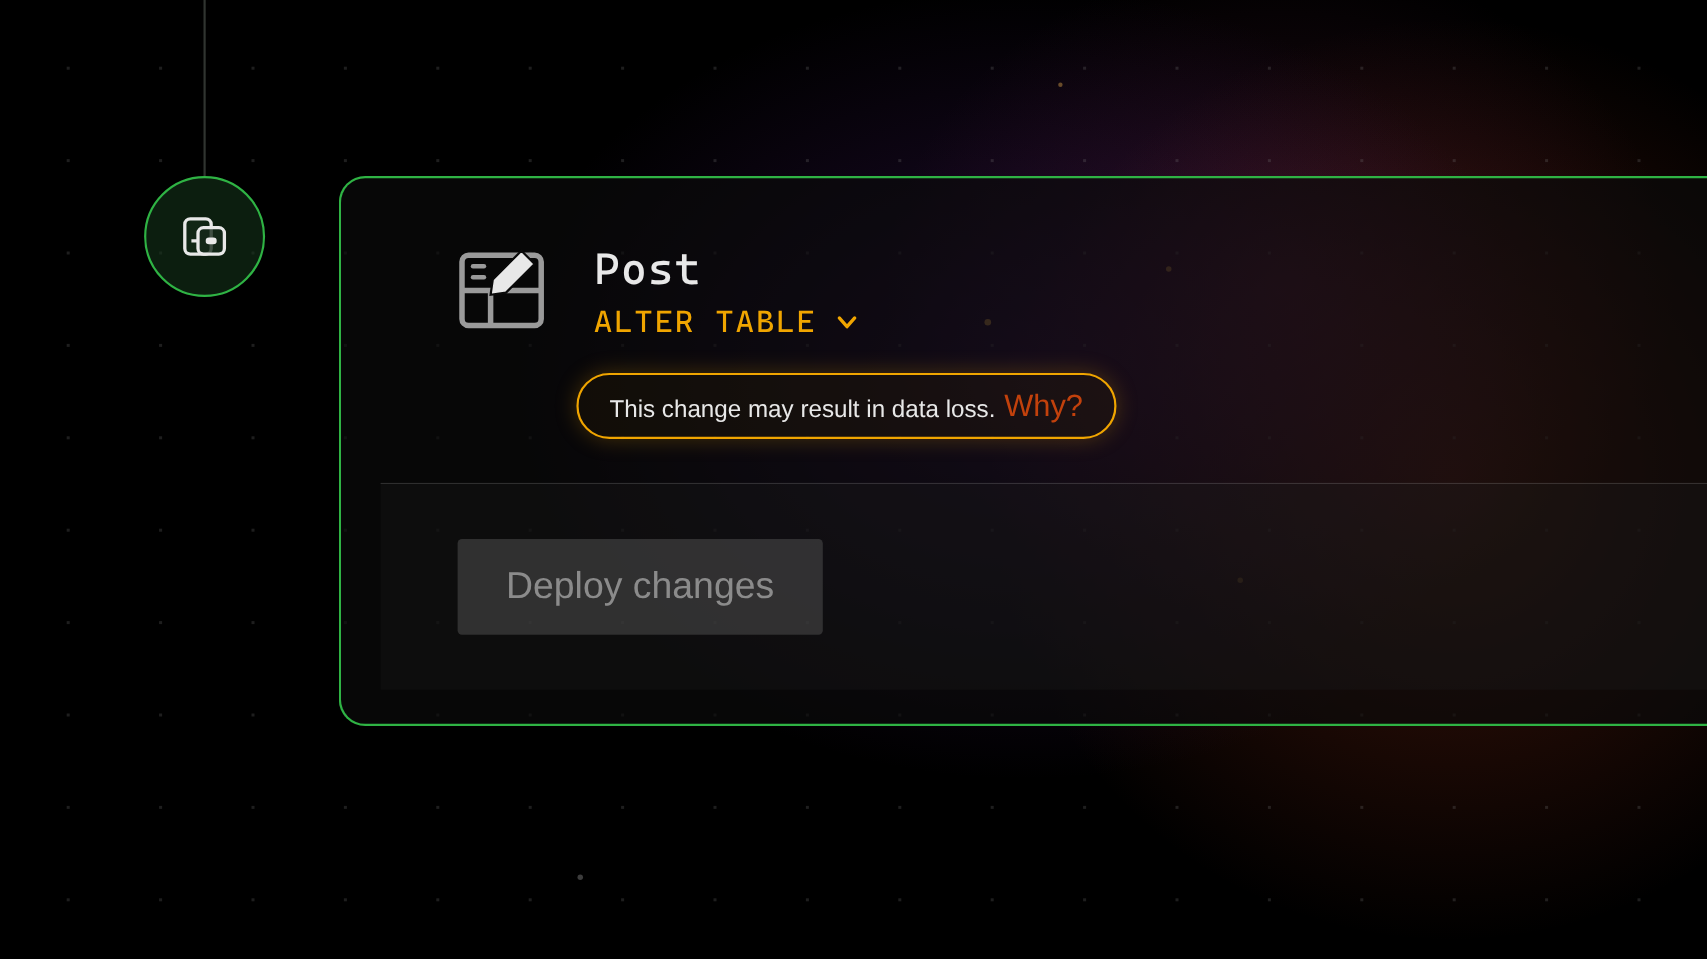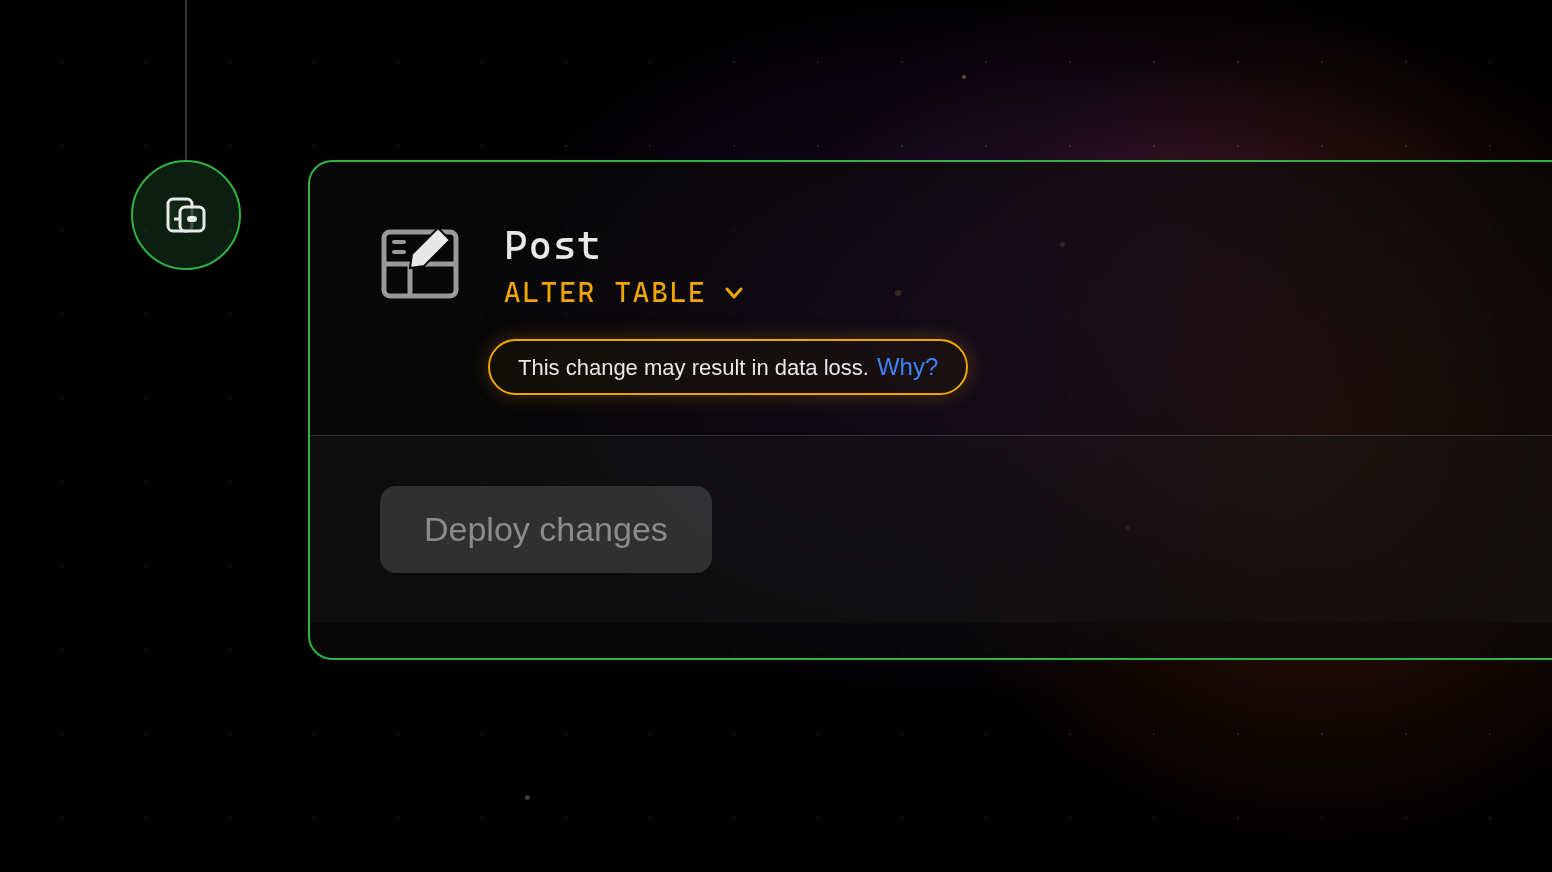--- a/index.html
+++ b/index.html
@@ -68,20 +68,21 @@
       left: 308px;
       top: 160px;
       right: 0;
       height: 500px;
       border: 2.5px solid #2fb344;
       border-right: none;
       border-top-left-radius: 24px;
       border-bottom-left-radius: 24px;
       background: rgba(10, 10, 10, 0.65);
       overflow: hidden;
+      padding-left: 36px;
     }
 
     .card-top {
       padding: 60px 70px 40px 70px;
       display: flex;
       flex-direction: column;
       gap: 30px;
     }
 
     .card-header {
@@ -141,41 +142,41 @@
       font-family: -apple-system, BlinkMacSystemFont, 'Segoe UI', sans-serif;
       box-shadow: 0 0 20px rgba(240, 165, 0, 0.25);
     }
 
     .warning-text {
       font-size: 22px;
       color: #e8e8e8;
     }
 
     .warning-link {
-      font-size: 24px;
-      color: #3b82f6;
+      font-size: 28px;
+      color: #c2410c;
       cursor: pointer;
     }
 
     .card-divider {
       height: 1px;
       background: rgba(120, 120, 120, 0.35);
     }
 
     .card-bottom {
       padding: 50px 70px;
       background: rgba(30, 30, 30, 0.3);
       flex: 1;
     }
 
     .deploy-button {
       padding: 24px 44px;
       background: rgba(90, 90, 90, 0.45);
       border: none;
-      border-radius: 16px;
+      border-radius: 4px;
       font-size: 34px;
       font-weight: 500;
       color: rgba(200, 200, 200, 0.6);
       cursor: pointer;
       font-family: -apple-system, BlinkMacSystemFont, 'Segoe UI', sans-serif;
     }
 
     .particles {
       position: absolute;
       inset: 0;

